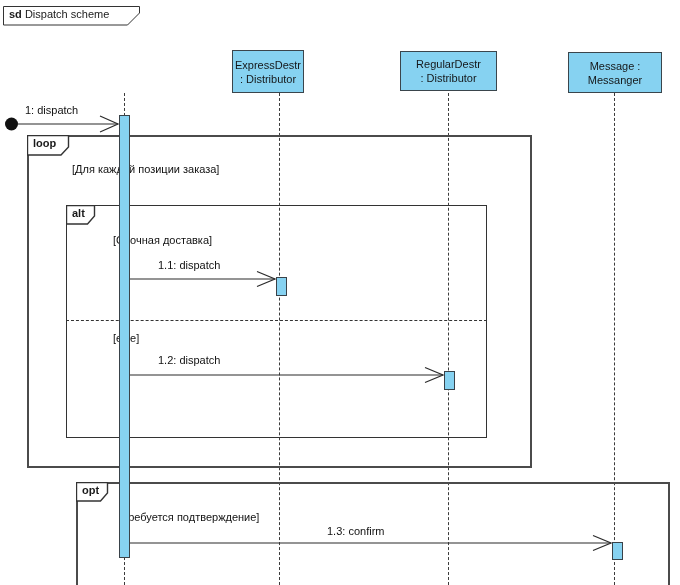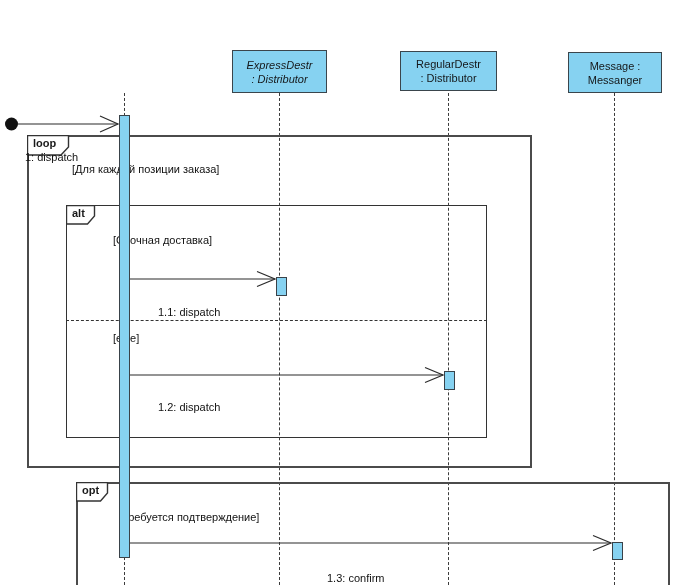--- a/index.html
+++ b/index.html
@@ -22,31 +22,37 @@
   .lifeline{position:absolute;width:0;border-left:1px dashed #3c3c3c;}
   
   .frame{position:absolute;box-sizing:border-box;background:transparent;}
   .frame.thick{border:2px solid #4b4b4b;}
   .frame.thin{border:1px solid #333333;}
   
   .activation{
     position:absolute;background:#86d2f1;border:1px solid #394249;box-sizing:border-box;
   }
   
-  .msg-label{position:absolute;font-size:11px;white-space:nowrap;color:#111;margin-top:47px;}
+  .msg-label{position:absolute;font-size:11px;white-space:nowrap;color:#111;}
   .guard{position:absolute;font-size:11px;white-space:nowrap;background:#ffffff;
          padding:0 2px;color:#111;}
   .sep{position:absolute;height:0;border-top:1px dashed #333;}
   #arrow-layer{position:absolute;left:0;top:0;pointer-events:none;}
 </style>
 </head>
 <body>
 
 <div id="canvas">
 
+  <div class="pent" style="left:3px;top:6px;width:138px;height:20px;">
+    <svg width="138" height="20">
+      <path d="M0.5,0.5 H136.5 V7 L124.5,19 H0.5 Z" fill="#ffffff" stroke="#333333" stroke-width="1"></path>
+    </svg>
+    <span class="txt"><b>sd</b>&nbsp;<span>Dispatch scheme</span></span>
+  </div>
 
   <div class="lifeline" style="left:124px;top:93px;height:492px;"></div>
   <div class="lifeline" style="left:279px;top:93px;height:492px;"></div>
   <div class="lifeline" style="left:448px;top:93px;height:492px;"></div>
   <div class="lifeline" style="left:614px;top:93px;height:492px;"></div>
 
   <div class="frame thick" style="left:27px;top:135px;width:505px;height:333px;"></div>
   <div class="pent" style="left:27px;top:135px;width:43px;height:21px;">
     <svg width="43" height="21">
       <path d="M0.5,0.5 H41.5 V12 L34,20 H0.5 Z" fill="#ffffff" stroke="#333333" stroke-width="1.4"></path>
@@ -73,21 +79,21 @@
     </svg>
     <span class="txt op-label">opt</span>
   </div>
   <div class="guard" style="left:117px;top:511px;">[Требуется подтверждение]</div>
 
   <div class="activation" style="left:119px;top:115px;width:11px;height:443px;"></div>
   <div class="activation" style="left:276px;top:277px;width:11px;height:19px;"></div>
   <div class="activation" style="left:444px;top:371px;width:11px;height:19px;"></div>
   <div class="activation" style="left:612px;top:542px;width:11px;height:18px;"></div>
 
-  <div class="head" style="left:232px;top:50px;width:95px;height:43px;font-style:italic;">
+  <div class="head" style="left:232px;top:50px;width:72px;height:43px;">
     <div>ExpressDestr</div>
     <div>: Distributor</div>
   </div>
   <div class="head" style="left:400px;top:51px;width:97px;height:40px;">
     <div>RegularDestr</div>
     <div>: Distributor</div>
   </div>
   <div class="head" style="left:568px;top:52px;width:94px;height:41px;">
     <div>Message :</div>
     <div>Messanger</div>

